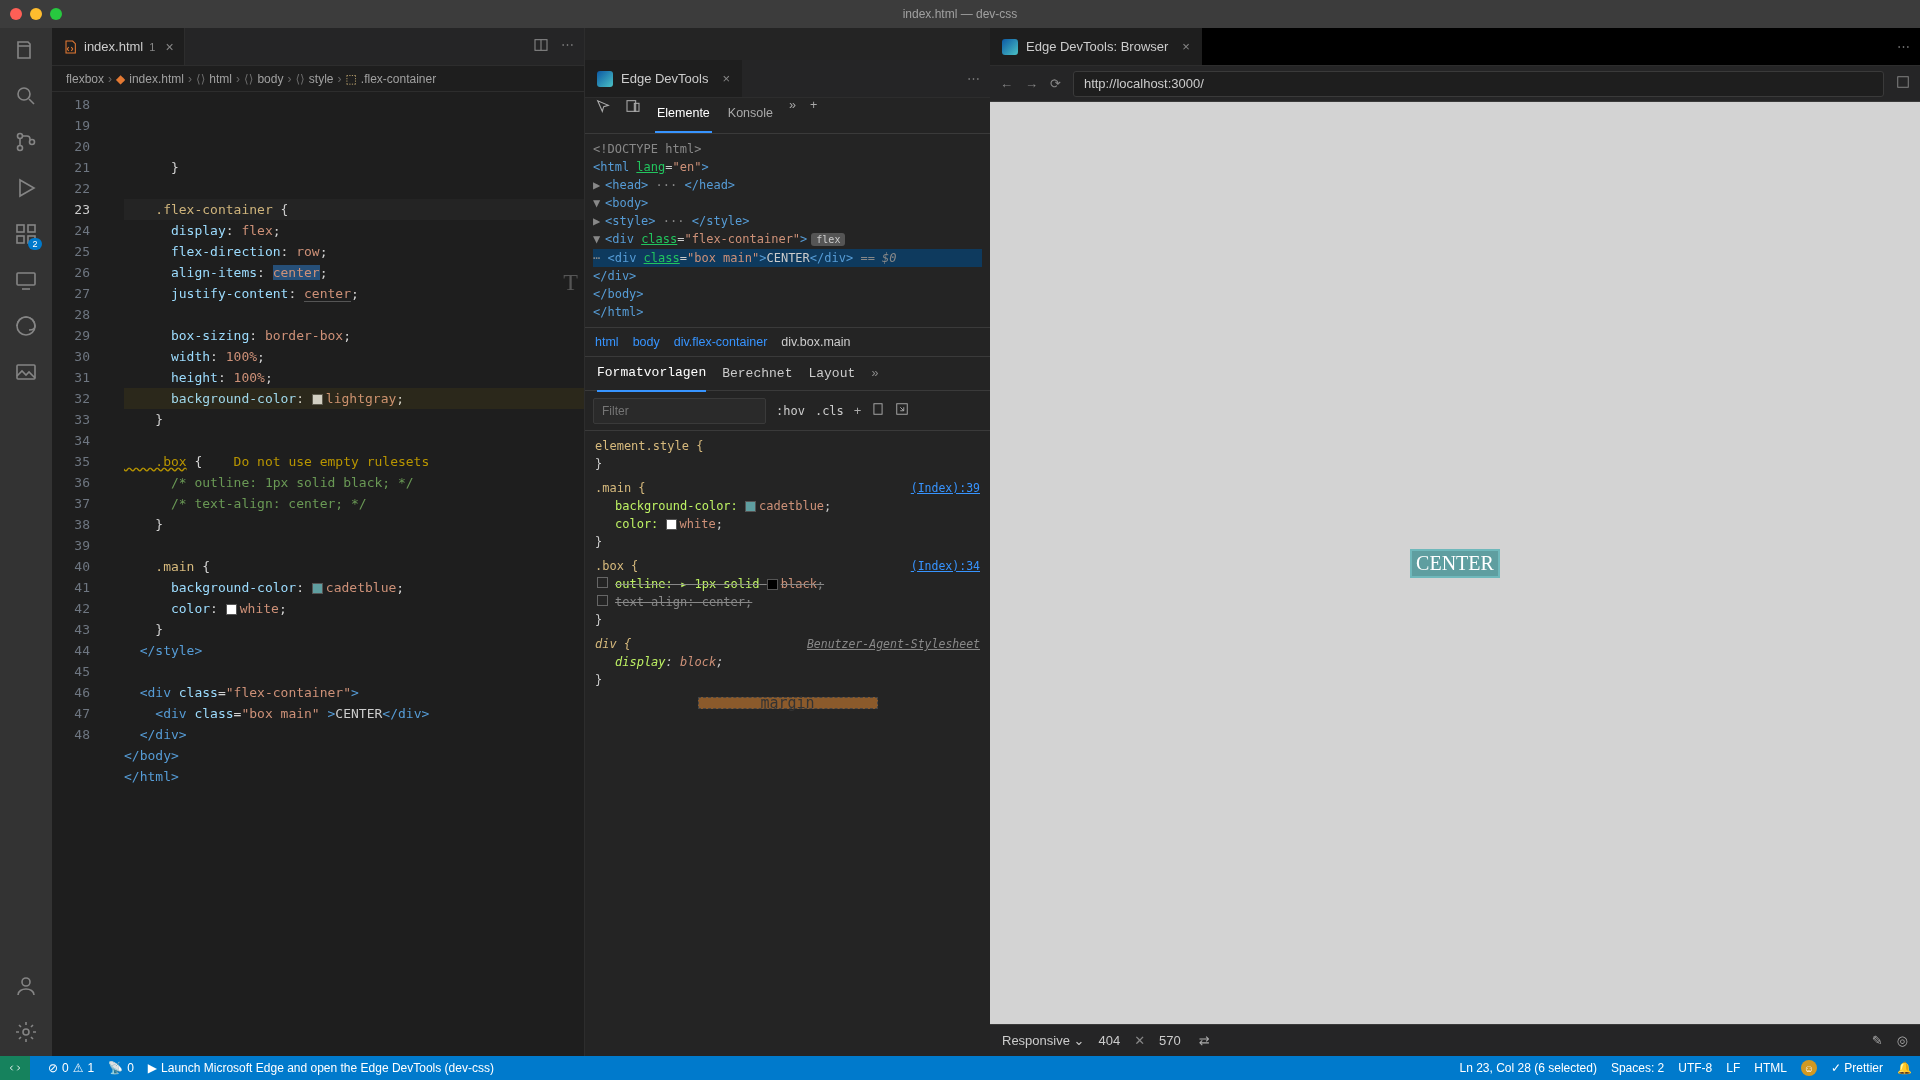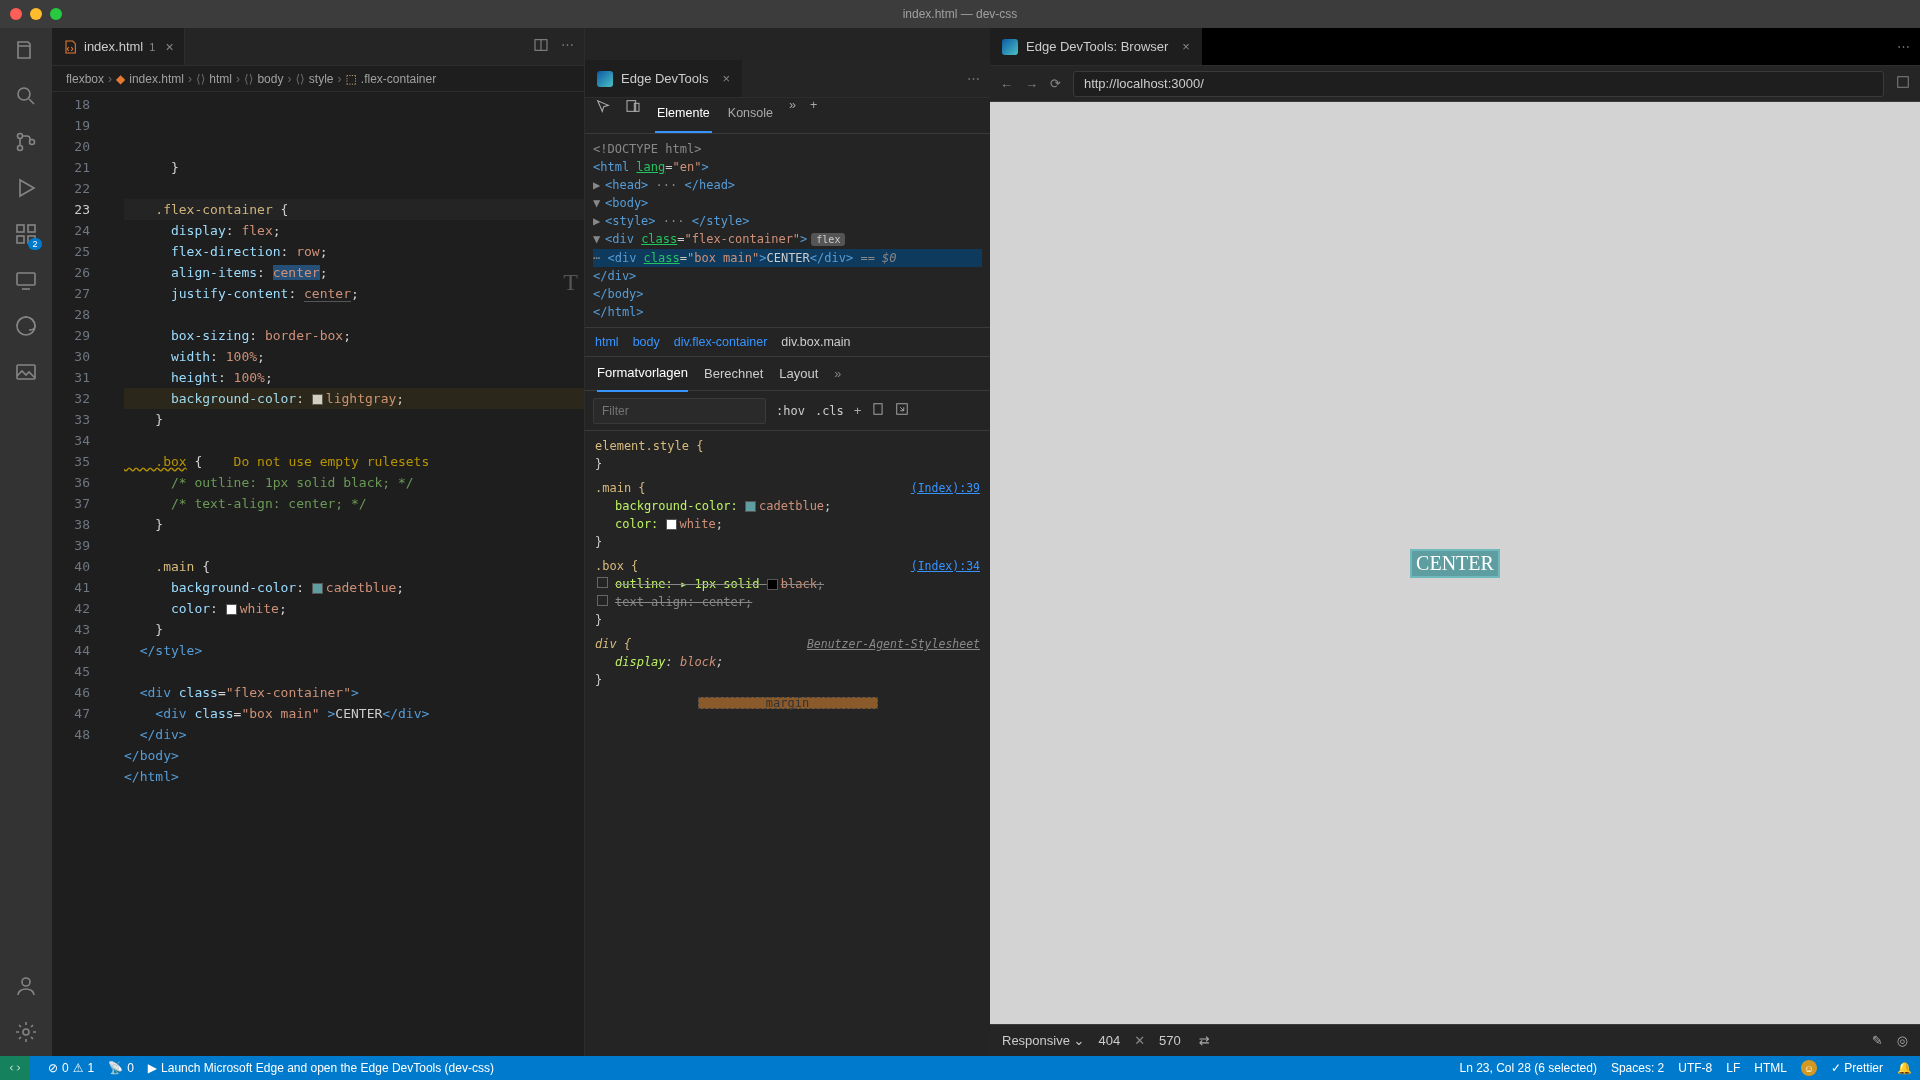--- a/index.html
+++ b/index.html
@@ -127,21 +127,21 @@
 .eq0 { color: #888; font-style: italic; }
 .dt-crumb {
   height: 30px; border-top: 1px solid #3a3a3a; border-bottom: 1px solid #3a3a3a;
   display: flex; align-items: center; gap: 14px; padding: 0 10px;
   font-size: 12.5px;
 }
 .dt-crumb span.link { color: #3794ff; cursor: pointer; }
 .dt-crumb span.link.active { color: #ccc; }
 .dt-styles-toolbar {
   height: 34px; display: flex; align-items: center; gap: 16px; padding: 0 12px;
-  border-bottom: 1px solid #3a3a3a; font-size: 12.5px;
+  border-bottom: 1px solid #3a3a3a; font-size: 12.5px; font-family: Liberation Mono, monospace;
 }
 .dt-styles-toolbar .tab { background: transparent; border: none; padding: 8px 0; }
 .dt-styles-toolbar .tab.active { border-bottom: 2px solid #3794ff; color: #fff; }
 .dt-filter-row {
   height: 40px; display: flex; align-items: center; gap: 10px; padding: 0 8px;
   border-bottom: 1px solid #3a3a3a;
 }
 .dt-filter-input {
   flex: 0 0 160px; height: 26px; background: #2a2a2a; border: 1px solid #3a3a3a;
   color: #ccc; padding: 0 8px; font-size: 12px; border-radius: 2px;
@@ -164,21 +164,21 @@
 .rule-ua { color: #888; font-style: italic; }
 .decl { padding-left: 20px; position: relative;}
 .decl .p { color: #bef264; }
 .decl .v { color: #ce9178; }
 .decl.strike { text-decoration: line-through; color: #888; }
 .decl-cb { position: absolute; left: 2px; top: 2px; width: 11px; height: 11px; border: 1px solid #666; }
 .box-model-preview {
   margin: 8px auto 6px; width: 180px; height: 12px;
   background: #8b5a2b; border: 1px dashed #444;
   display: flex; align-items: center; justify-content: center;
-  font-size: 12px; color: #333;
+  font-size: 15px; color: #333;
 }
 
 .browser-group {
   flex: 1; display: flex; flex-direction: column;
   background: #252526;
 }
 .br-tabbar {
   height: 38px; display: flex; align-items: center;
   background: #000000; border-bottom: 1px solid #2d2d2d;
 }

